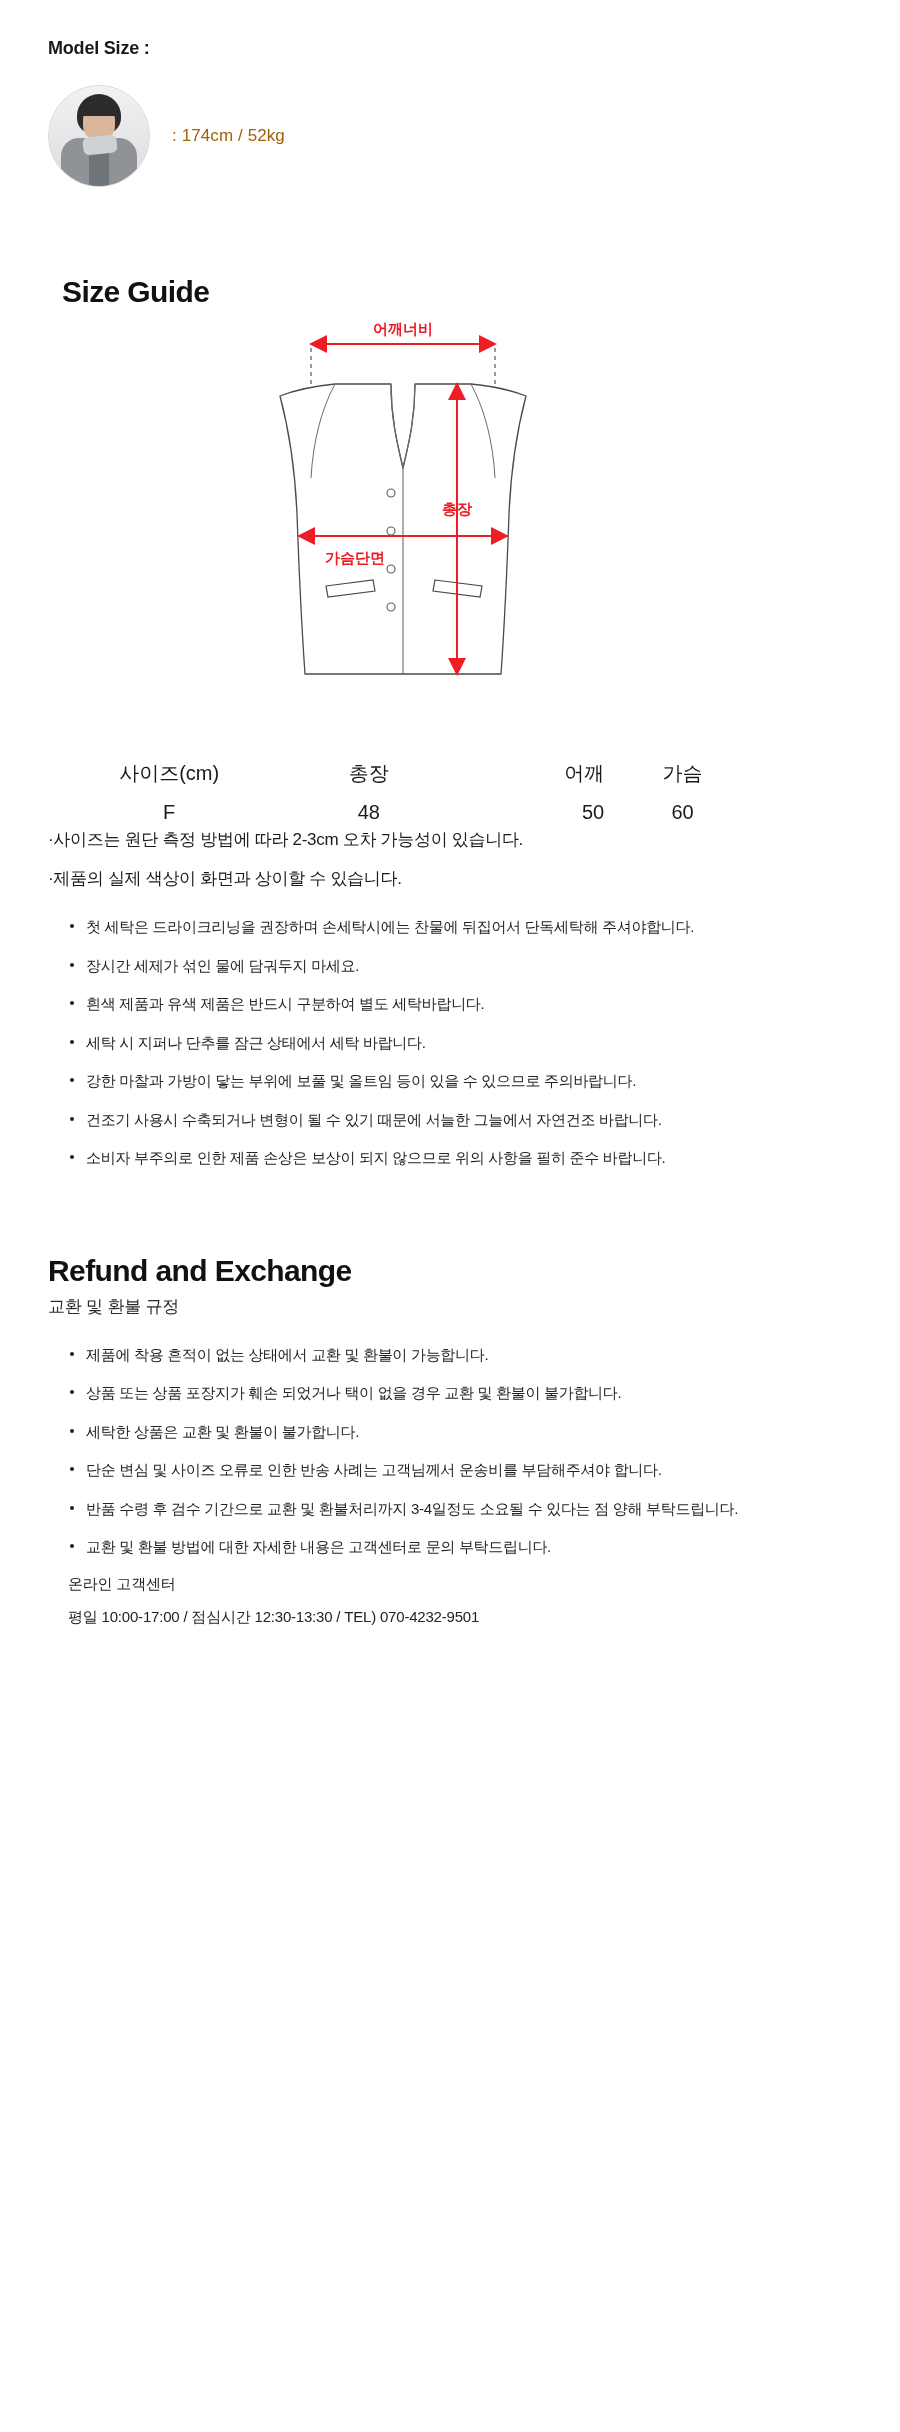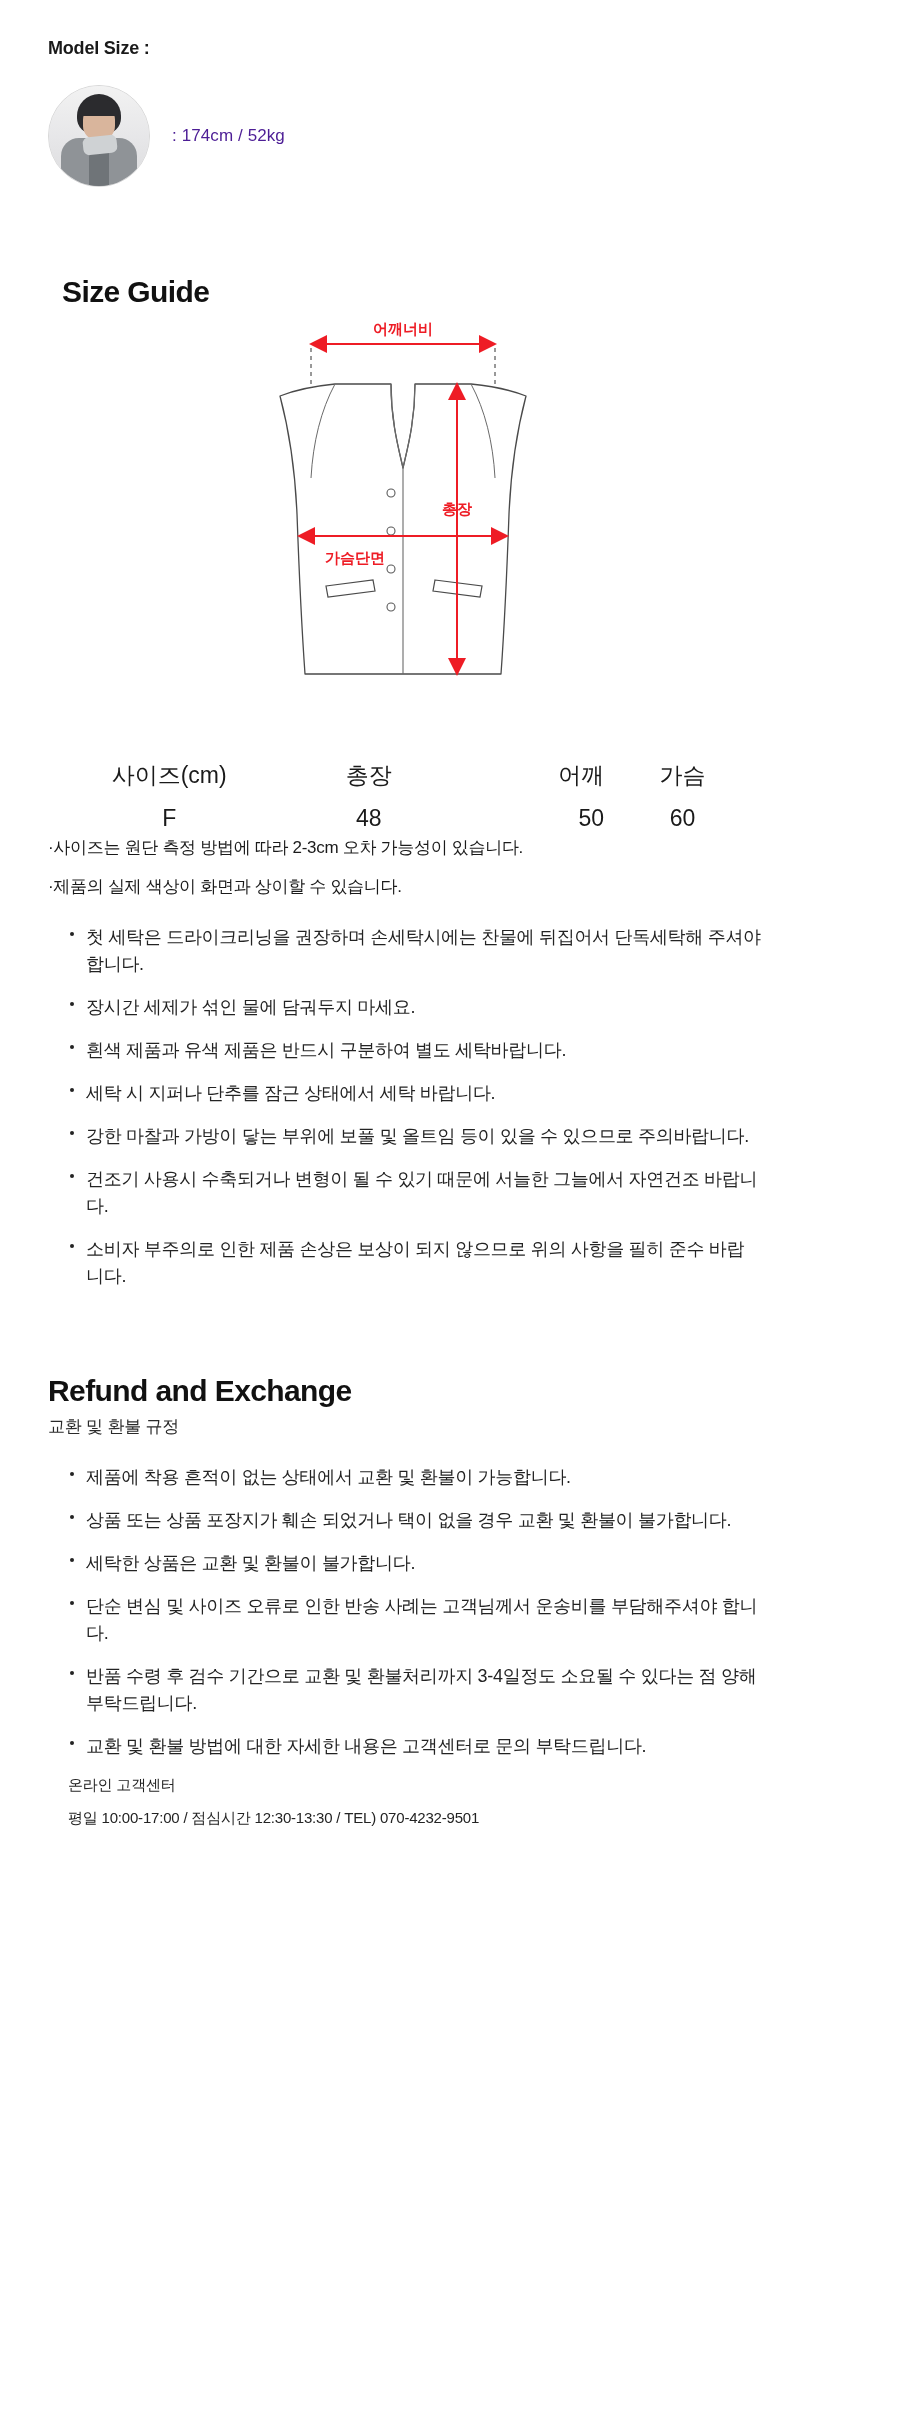--- a/index.html
+++ b/index.html
@@ -89,21 +89,21 @@
   }
   .av-inner {
     position: absolute;
     left: 40px; top: 62px;
     width: 20px; height: 46px;
     background: #6f7478;
   }
   .model-measure {
     margin-left: 22px;
     font-size: 17px;
-    color: #4c1d95;
+    color: #a16207;
     letter-spacing: 0.1px;
   }
 
   
   .sec-title-en {
     font-size: 30px;
     font-weight: 700;
     letter-spacing: -0.6px;
     color: #111111;
     line-height: 1.1;
@@ -126,21 +126,21 @@
   }
 
   
   .size-table {
     margin-top: 18px;
     width: 100%;
     border-collapse: collapse;
   }
   .size-table th, .size-table td {
     font-weight: 400;
-    font-size: 23px;
+    font-size: 20px;
     color: #1a1a1a;
     text-align: center;
     padding: 4px 0;
   }
   .size-table th:first-child, .size-table td:first-child { width: 34%; }
   .size-table th:nth-child(2), .size-table td:nth-child(2) { width: 22%; }
   .size-table th:nth-child(3), .size-table td:nth-child(3) { width: 22%; text-align: right; }
   .size-table th:nth-child(4), .size-table td:nth-child(4) { width: 22%; }
   .size-table td { padding-top: 10px; }
 
@@ -152,21 +152,21 @@
     letter-spacing: -0.3px;
     margin-bottom: 16px;
   }
 
   
   .wash-head { margin-top: 62px; }
   .refund-head { margin-top: 84px; }
   .bullets { margin-top: 26px; padding-left: 20px; }
   .bullet {
     position: relative;
-    font-size: 18px;
+    font-size: 15px;
     line-height: 1.5;
     color: #232323;
     letter-spacing: -0.3px;
     padding-left: 18px;
     margin-bottom: 16px;
   }
   .bullet::before {
     content: "";
     position: absolute;
     left: 2px;

